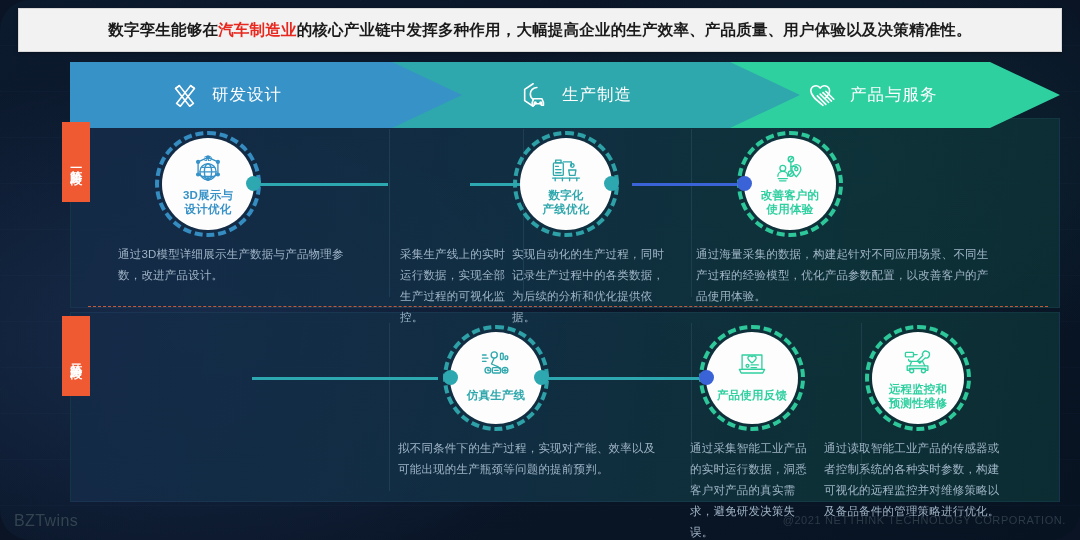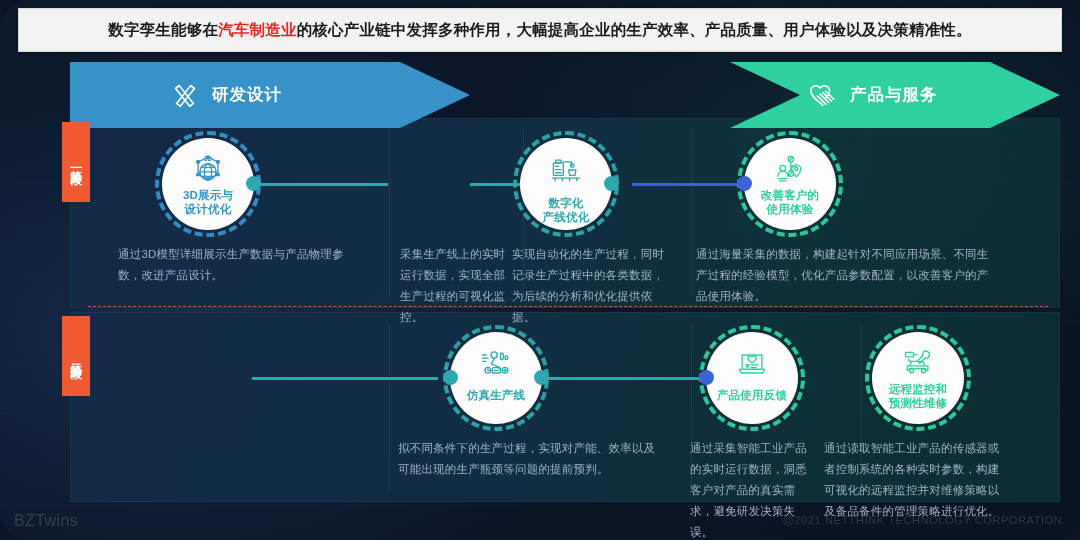--- a/index.html
+++ b/index.html
@@ -45,21 +45,21 @@
   .banner-text .hl{ color:#e8281f; }
 
   
   .arrows{ position:absolute; left:70px; top:62px; width:990px; height:66px; z-index:5; }
   .arrow{
     position:absolute; top:0; height:66px;
     display:flex; align-items:center;
     color:#fff;
   }
   .arrow .lbl{
-    font-size:16.5px; font-weight:700; letter-spacing:1px; white-space:nowrap;
+    font-size:16.5px; font-weight:400; letter-spacing:1px; white-space:nowrap;
   }
   .arrow .ico{ width:30px; height:30px; margin-right:12px; flex:0 0 auto; }
   .a1{ left:0;   width:400px; background:#3792c8;
        clip-path: polygon(0 0, 330px 0, 400px 50%, 330px 100%, 0 100%); }
   .a1 .inner{ display:flex; align-items:center; padding-left:100px; }
   .a2{ left:322px; width:420px; background:#2fa8ad;
        clip-path: polygon(0 0, 350px 0, 420px 50%, 350px 100%, 0 100%, 70px 50%); }
   .a2 .inner{ display:flex; align-items:center; padding-left:128px; }
   .a3{ left:660px; width:330px; background:#2fd0a0;
        clip-path: polygon(0 0, 260px 0, 330px 50%, 260px 100%, 0 100%, 70px 50%); }
@@ -162,20 +162,34 @@
             <path d="M7 25 L22 6 L26 9 L11 28 Z"></path>
             <path d="M22 6 L26 9"></path>
             <path d="M25 25 L10 6 L6 9 L21 28 Z"></path>
             <path d="M10 6 L6 9"></path>
           </svg>
         </span>
         <span class="lbl">研发设计</span>
       </div>
     </div>
 
+    <div class="arrow a2">
+      <div class="inner">
+        <span class="ico">
+          <svg viewBox="0 0 32 32" fill="none" stroke="#ffffff" stroke-width="1.7" stroke-linecap="round" stroke-linejoin="round">
+            <path d="M14 4 L5 10 L5 22 L14 28"></path>
+            <path d="M18 8 a7 7 0 0 0 -7 7 a7 7 0 0 0 3 5.7"></path>
+            <path d="M13 24 l1.6-4 h8.8 l1.6 4 v3 h-2.2 v-1.6 h-7.6 v1.6 h-2.2 z"></path>
+            <circle cx="16.2" cy="24.6" r="1"></circle>
+            <circle cx="22.2" cy="24.6" r="1"></circle>
+          </svg>
+        </span>
+        <span class="lbl">生产制造</span>
+      </div>
+    </div>
 
     <div class="arrow a3">
       <div class="inner">
         <span class="ico">
           <svg viewBox="0 0 32 32" fill="none" stroke="#ffffff" stroke-width="1.7" stroke-linecap="round" stroke-linejoin="round">
             <path d="M16 27 C7 20 3 16 3 11.5 A5.5 5.5 0 0 1 13 8.6 A5.5 5.5 0 0 1 23 11.5 C23 14 21.6 16.2 19 19"></path>
             <path d="M10 17 l9 9"></path>
             <path d="M13 15 l9 9"></path>
             <path d="M16 13.5 l9 9"></path>
             <path d="M19 12 l8.5 8.5"></path>
@@ -234,21 +248,21 @@
           <rect x="6" y="12" width="11" height="14" rx="1"></rect>
           <path d="M8.5 9 h6 v3 h-6 z"></path>
           <path d="M8.5 16 h3 M8.5 19.5 h6 M8.5 23 h6"></path>
           <path d="M17 11 h9 v4"></path>
           <circle cx="27" cy="15" r="2"></circle>
           <path d="M23 20 h8 l-1 6 h-6 z"></path>
           <path d="M5 29 h30"></path>
           <path d="M8 29 v3 M16 29 v3 M24 29 v3 M32 29 v3"></path>
         </svg>
       </span>
-      <div class="ntitle" style="color:#2fa8ad;margin-top:8px;">数字化
+      <div class="ntitle" style="color:#2fa8ad;">数字化
 产线优化</div>
     </div>
     <div class="dot dot-r" style="background:#2da7b0;"></div>
   </div>
 
   <div class="node" style="left:744px; top:138px;">
     <div class="ring" style="border-color:#2fd0a0;"></div>
     <div class="bubble">
       <span class="nico">
         <svg viewBox="0 0 40 40" fill="none" stroke="#2fd0a0" stroke-width="1.5" stroke-linecap="round" stroke-linejoin="round">

